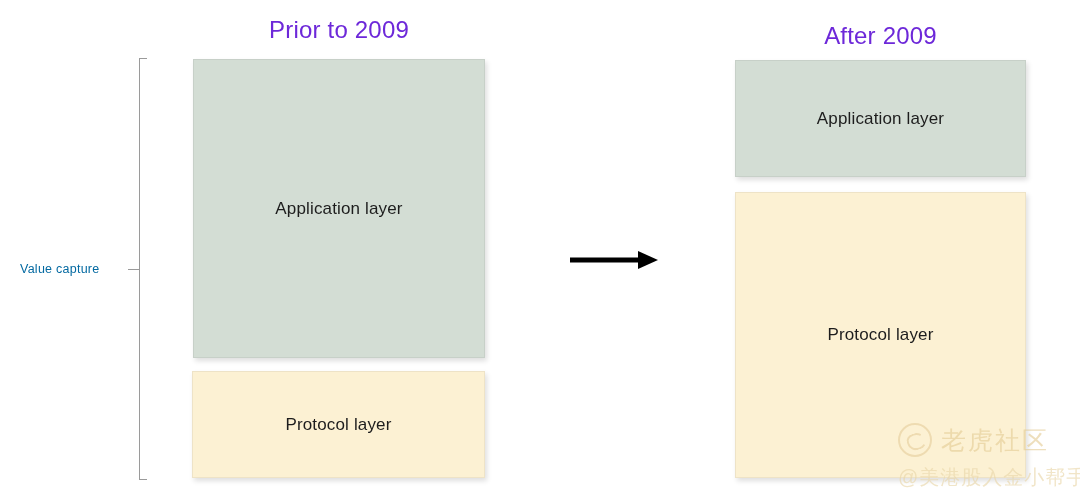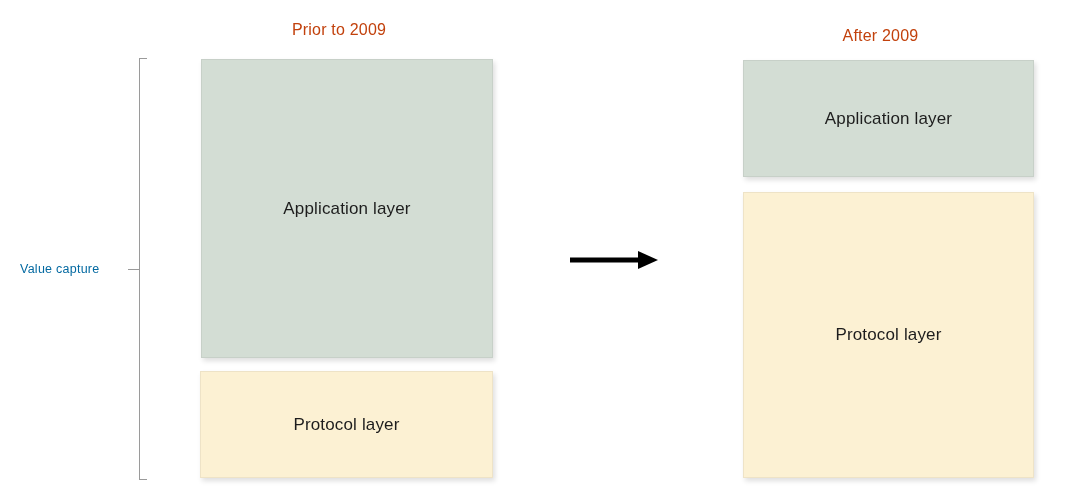--- a/index.html
+++ b/index.html
@@ -17,40 +17,39 @@
     position: relative;
     width: 1080px;
     height: 503px;
     background: #ffffff;
     overflow: hidden;
   }
 
   
   .col-title {
     position: absolute;
-    font-size: 16px;
+    font-size: 24px;
     line-height: 26px;
-    color: #c2410c;
+    color: #6d28d9;
     letter-spacing: 0.2px;
     white-space: nowrap;
     text-align: center;
   }
   #title-left  { left: 193px; top: 17px; width: 292px; }
   #title-right { left: 735px; top: 23px; width: 291px; }
 
   
   .layer-box {
     position: absolute;
     box-sizing: border-box;
     display: flex;
     align-items: center;
     justify-content: center;
     border: 1px solid rgba(0,0,0,0.055);
     box-shadow: 2px 3px 5px rgba(0,0,0,0.13);
-    margin-left: 8px;
   }
   .layer-label {
     font-size: 17px;
     line-height: 22px;
     color: #1d1d1d;
     letter-spacing: 0.15px;
     white-space: nowrap;
   }
 
   
@@ -190,14 +189,21 @@
   </svg>
 
   <div class="layer-box" id="box-right-app" style="background:#d3ddd4;">
     <span class="layer-label">Application layer</span>
   </div>
 
   <div class="layer-box" id="box-right-proto" style="background:#fcf1d3;">
     <span class="layer-label">Protocol layer</span>
   </div>
 
+  <div id="watermark">
+    <div class="wm-row-top">
+      <div class="wm-logo"></div>
+      <div class="wm-brand">老虎社区</div>
+    </div>
+    <div class="wm-handle">@美港股入金小帮手</div>
+  </div>
 
 </div>
 
 </body></html>

